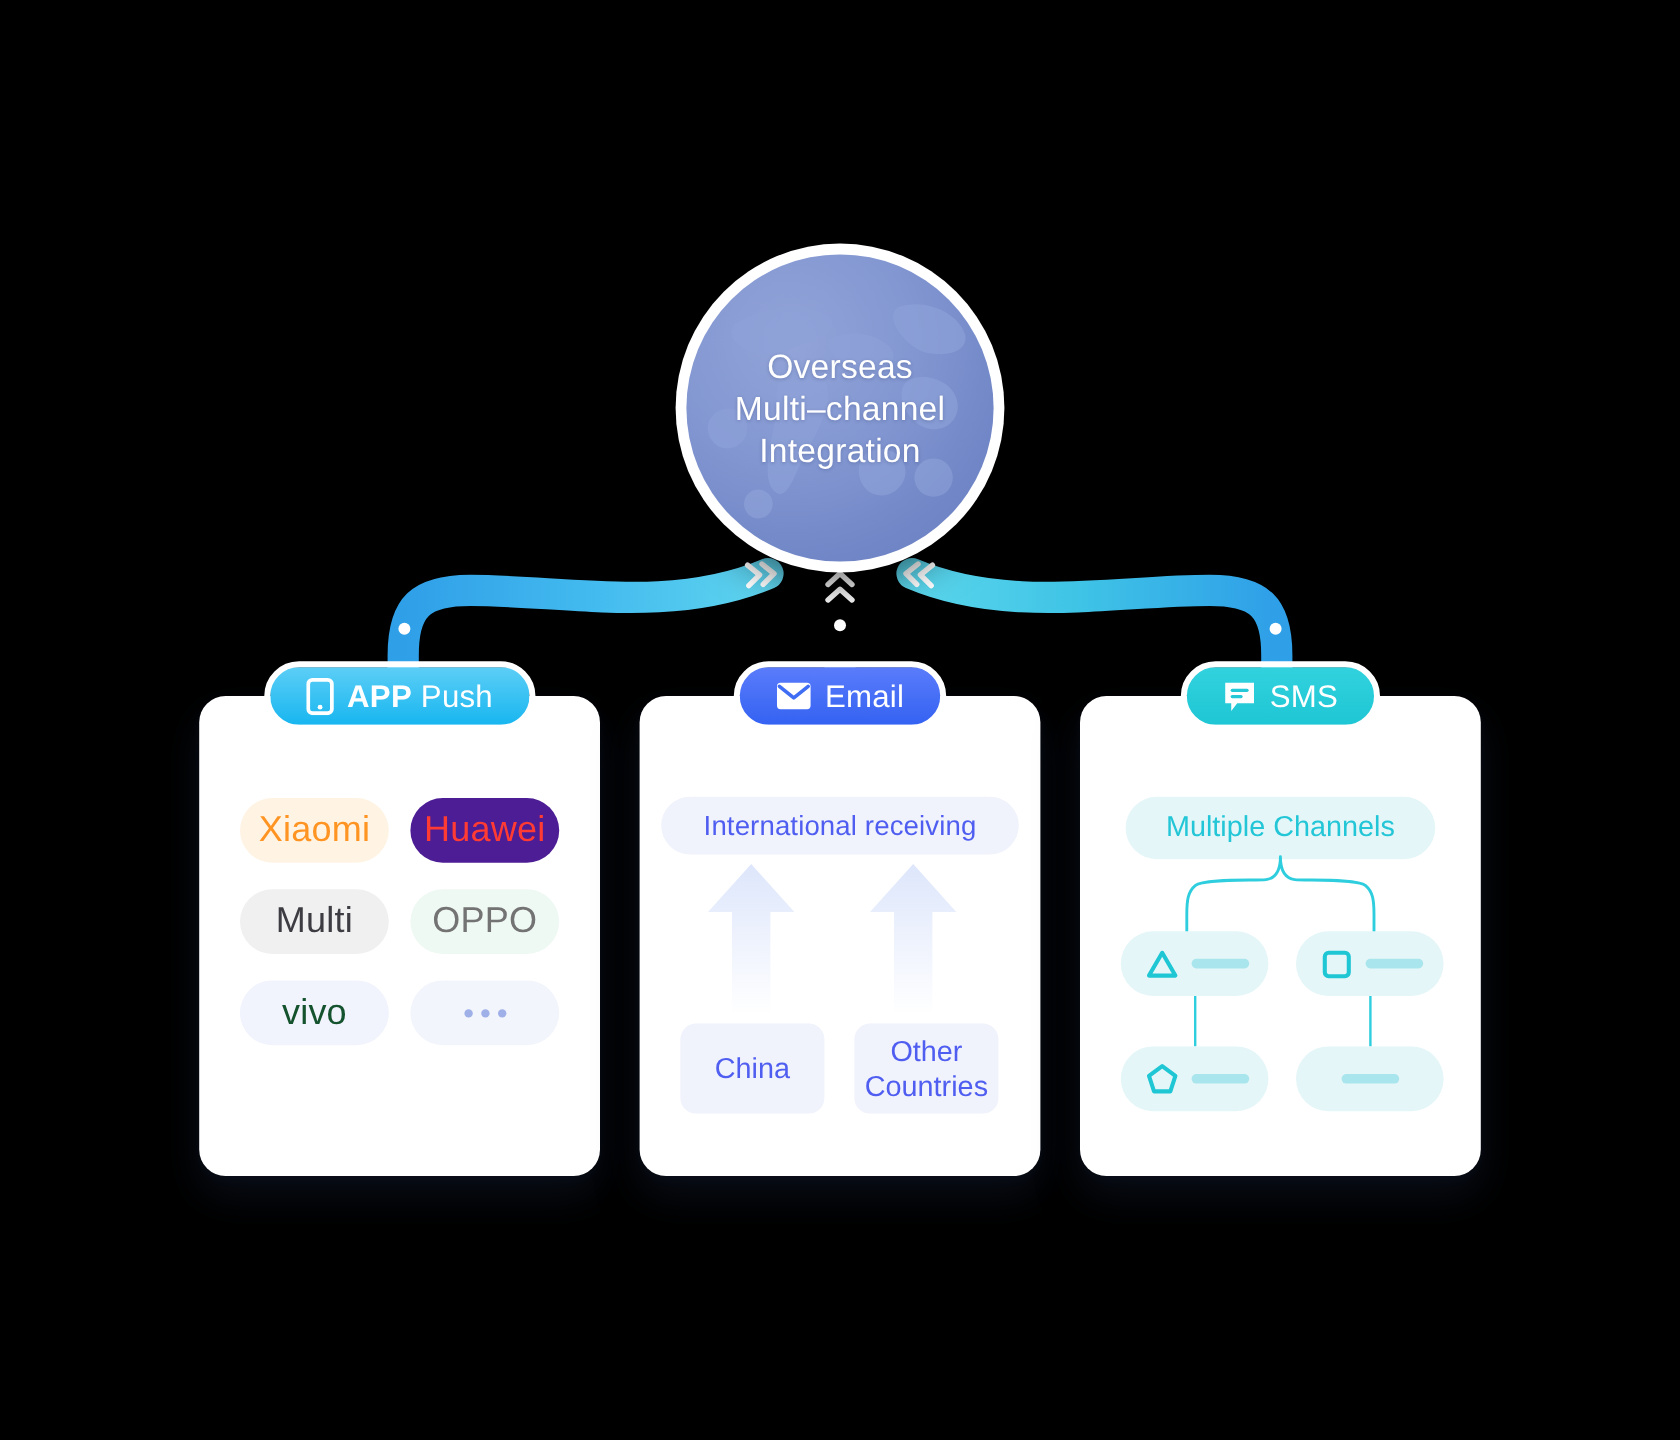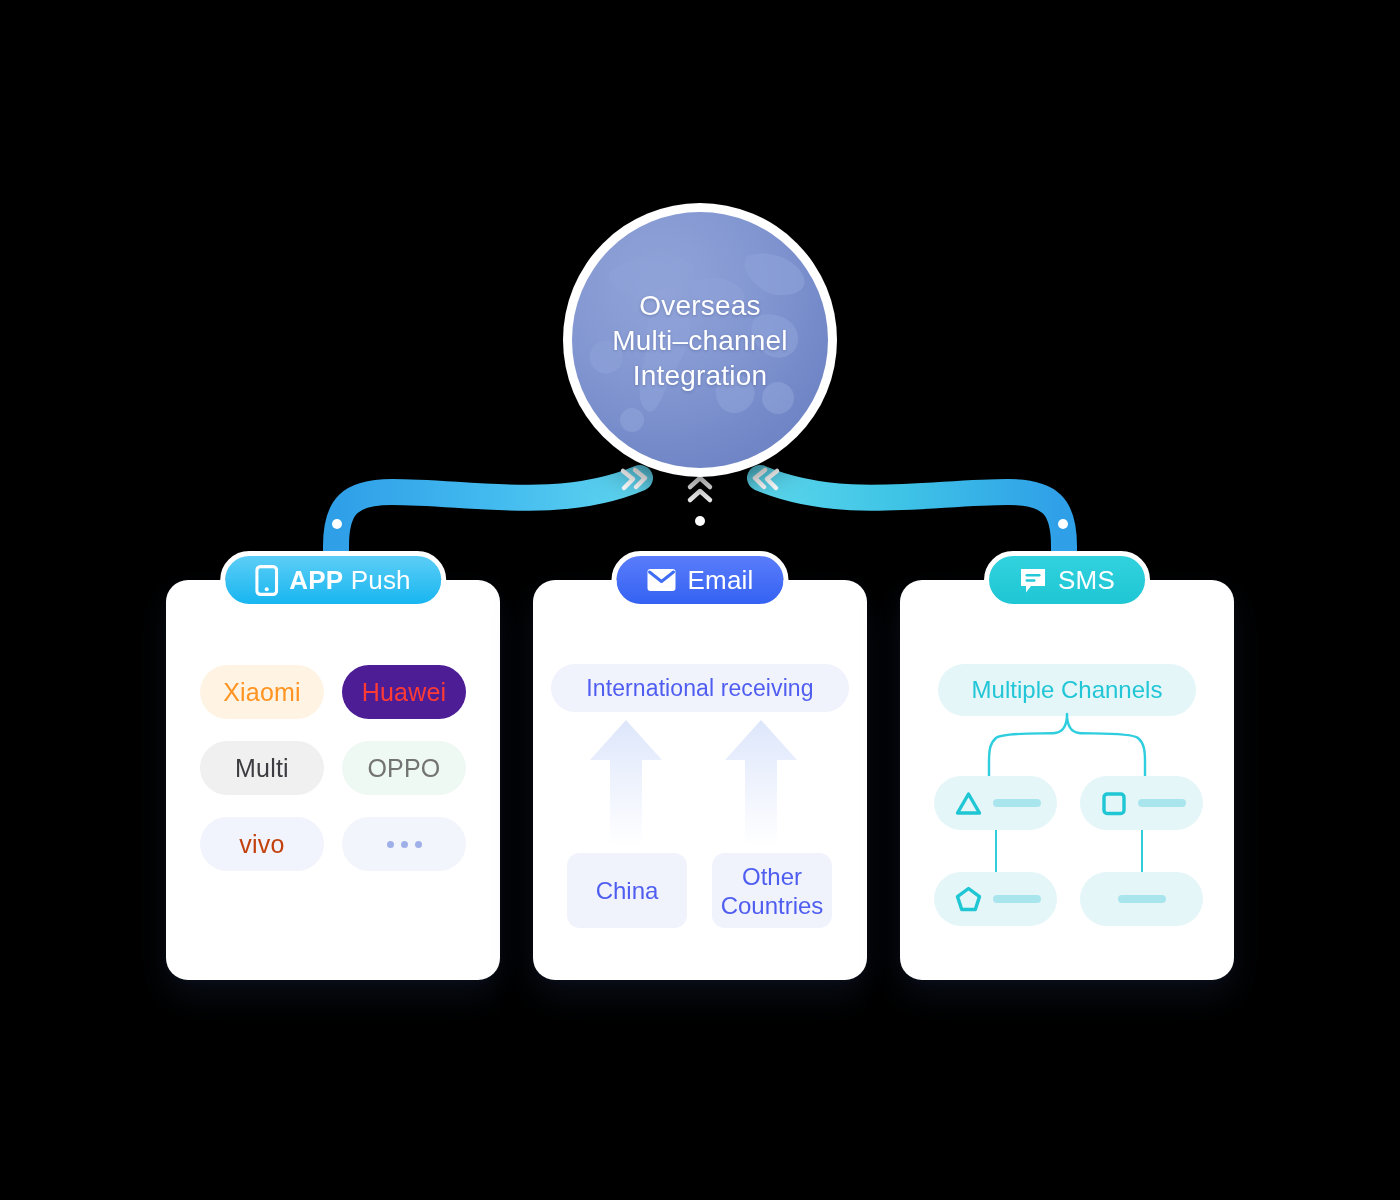--- a/index.html
+++ b/index.html
@@ -60,21 +60,21 @@
   .head-ico{display:flex;align-items:center;}
 
   
   .pill-grid{
     position:absolute;left:34px;top:85px;width:266px;
     display:flex;flex-wrap:wrap;gap:22px 18px;
   }
   .vpill{
     width:124px;height:54px;border-radius:27px;
     display:flex;align-items:center;justify-content:center;
-    font-size:25px;letter-spacing:.2px;
+    font-size:30px;letter-spacing:.2px;
   }
   .dots{display:flex;gap:7px;}
   .dots i{width:7px;height:7px;border-radius:50%;background:#9fb0e8;display:block;}
 
   
   .intl-pill{
     position:absolute;left:18px;top:84px;width:298px;height:48px;border-radius:24px;
     background:#f0f2fc;color:#4f5ef0;font-size:23px;
     display:flex;align-items:center;justify-content:center;letter-spacing:.1px;
   }
@@ -206,21 +206,21 @@
         </div>
       <div class="vpill" style="background:#4c1d95;color:#FF3B34">
           <span>Huawei</span>
         </div>
       <div class="vpill" style="background:#F0F0F0;color:#3C3C42">
           <span>Multi</span>
         </div>
       <div class="vpill" style="background:#EFF9F3;color:#737373">
           <span>OPPO</span>
         </div>
-      <div class="vpill" style="background:#F1F3FD;color:#c2410c">
+      <div class="vpill" style="background:#F1F3FD;color:#14532d">
           <span>vivo</span>
         </div>
       <div class="vpill" style="background:#F2F5FB">
         <span class="dots">
             <i></i>
             <i></i>
             <i></i>
           </span>
       </div>
     </div>

